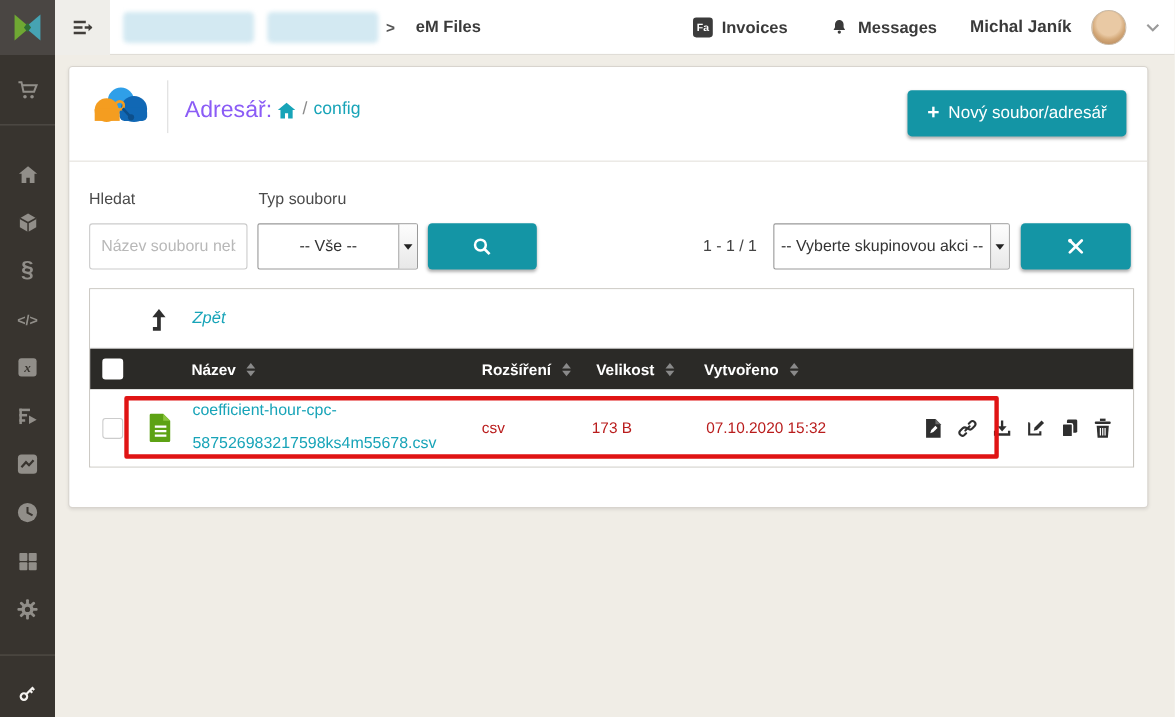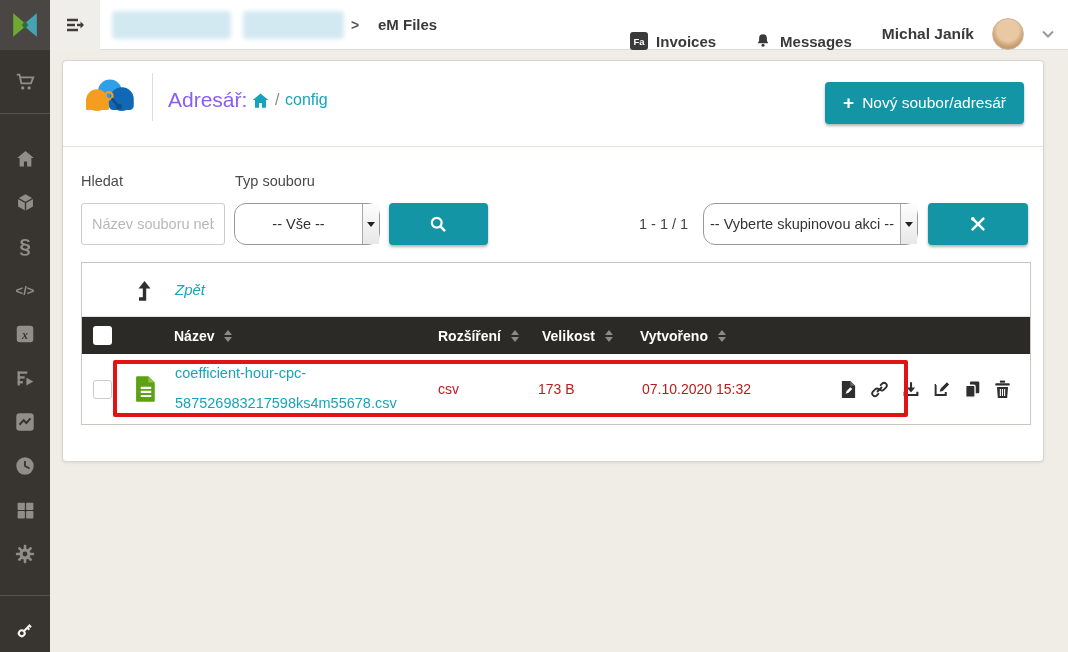--- a/index.html
+++ b/index.html
@@ -13,21 +13,21 @@
 
   
   .topbar{position:absolute;left:0;top:0;width:1068px;height:50px;background:#fff;border-bottom:1px solid #e0ddd7}
   .logo-box{position:absolute;left:0;top:0;width:50px;height:50px;background:var(--logo-bg);display:flex;align-items:center;justify-content:center}
   .menu-toggle{position:absolute;left:50px;top:0;width:50px;height:50px;background:#efeeea;display:flex;align-items:center;justify-content:center;cursor:pointer}
   .redact{position:absolute;top:11px;height:28px;background:#d3e9f2;border-radius:4px;filter:blur(2px)}
   .r1{left:112px;width:119px}
   .r2{left:243px;width:101px}
   .crumb-sep{position:absolute;left:351px;top:17px;font-size:14px;font-weight:700;color:#555}
   .app-title{position:absolute;left:378px;top:16px;font-size:15px;font-weight:700;color:var(--text-dark)}
-  .top-right{position:absolute;right:14px;top:0;height:50px;display:flex;align-items:flex-end}
+  .top-right{position:absolute;right:14px;top:0;height:50px;display:flex;align-items:center}
   .top-item{display:flex;align-items:center;gap:8px;font-size:15px;font-weight:700;color:var(--text-dark)}
   .fa-badge{width:18px;height:18px;background:#3b3b3b;border-radius:3px;color:#fff;font-size:9.5px;font-weight:700;display:flex;align-items:center;justify-content:center}
   .sp38{margin-left:38px}.sp30{margin-left:30px}
   .avatar{width:32px;height:32px;border-radius:50%;margin-left:10px;
     background:radial-gradient(circle at 50% 38%,#e9c9a4 0 45%,#d3a878 62%,#a9784d 100%);
     border:1px solid #c9b9a5}
   .chev{margin-left:10px;display:flex;align-items:center}
 
   
   .sidebar{position:absolute;left:0;top:50px;width:50px;height:602px;background:var(--sidebar)}
@@ -45,21 +45,21 @@
   .bc-home{position:absolute;left:188px;top:30px;cursor:pointer}
   .bc-slash{position:absolute;left:212px;top:30px;font-size:16px;color:#8a8a8a}
   .bc-current{position:absolute;left:222px;top:30px;font-size:16px;color:var(--link);cursor:pointer;text-decoration:none}
   .new-btn{position:absolute;right:19px;top:21px;height:42px;padding:0 18px;background:var(--teal);border:none;border-radius:4px;color:#fff;font-size:15.5px;font-family:inherit;display:flex;align-items:center;gap:8px;cursor:pointer;box-shadow:0 2px 3px rgba(0,0,0,.3)}
   .plus{font-size:19px;font-weight:700}
   .hdr-div{position:absolute;left:0;top:85px;width:100%;height:1px;background:#e4e1dc}
 
   .f-label{position:absolute;top:112px;font-size:14.5px;color:#4a4a4a}
   .f-input{position:absolute;left:18px;top:142px;width:144px;height:42px;border:1px solid #ccc;border-radius:3px;padding:0 10px;font-size:14.5px;font-family:inherit;color:#444}
   .f-input::placeholder{color:#b8b8b8}
-  .selectbox{position:absolute;top:142px;height:42px;background:#fff;border:1px solid #999;border-radius:12px;display:flex;align-items:center;cursor:pointer}
+  .selectbox{position:absolute;top:142px;height:42px;background:#fff;border:1px solid #999;border-radius:2px;display:flex;align-items:center;cursor:pointer}
   .sel-text{flex:1;text-align:center;font-size:14.5px;color:#333;white-space:nowrap;overflow:hidden}
   .sel-arrow{width:17px;height:100%;border-left:1px solid #aaa;background:linear-gradient(#fdfdfd,#e8e8e8);display:flex;align-items:center;justify-content:center}
   .sel-arrow:before{content:"";border:4px solid transparent;border-top:5px solid #222;margin-top:4px}
   .icon-btn{position:absolute;top:142px;height:42px;background:var(--teal);border:none;border-radius:4px;display:flex;align-items:center;justify-content:center;cursor:pointer;box-shadow:0 2px 3px rgba(0,0,0,.3)}
   .pagination{position:absolute;left:576px;top:155px;width:58px;font-size:14.5px;color:#444}
 
   
   .tbl{position:absolute;left:18px;top:201px;width:950px;border:1px solid var(--border)}
   .row{display:grid;grid-template-columns:40px 48px 262px 100px 100px 208px 1fr;align-items:center;background:#fff}
   .thead{height:37px;background:var(--thead);color:#fff;font-size:14px;font-weight:700}

